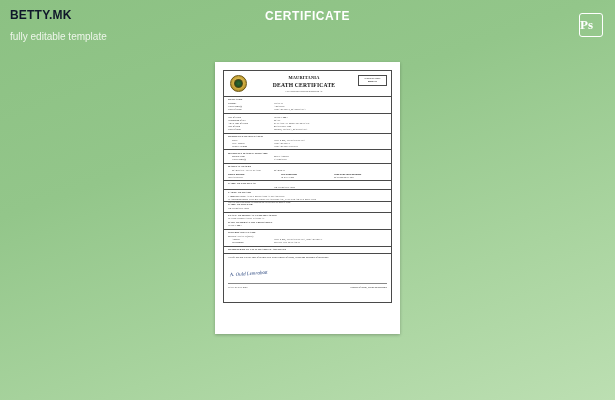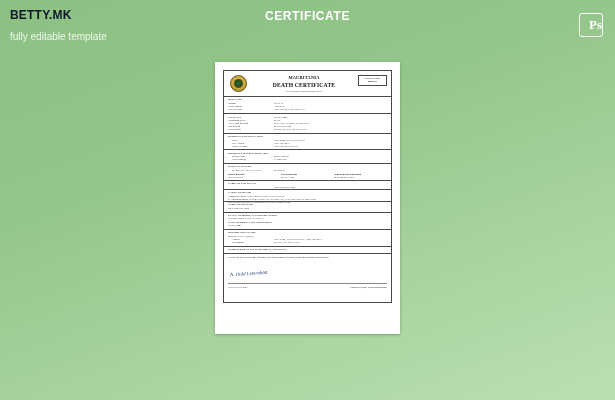--- a/index.html
+++ b/index.html
@@ -40,21 +40,21 @@
   .ps-badge {
     position: absolute;
     right: 12px; top: 13px;
     width: 24px; height: 24px;
     border: 1.6px solid #ffffff;
     border-radius: 3px;
     color: #ffffff;
     font-size: 13px;
     font-weight: bold;
     line-height: 21px;
-    text-align: right;
+    text-align: left;
     font-family: "Liberation Serif", serif;
   }
 
   
   .paper {
     position: absolute;
     left: 215px; top: 62px;
     width: 185px; height: 272px;
     background: #ffffff;
     box-shadow: 0 1px 3px rgba(0,0,0,0.25);

